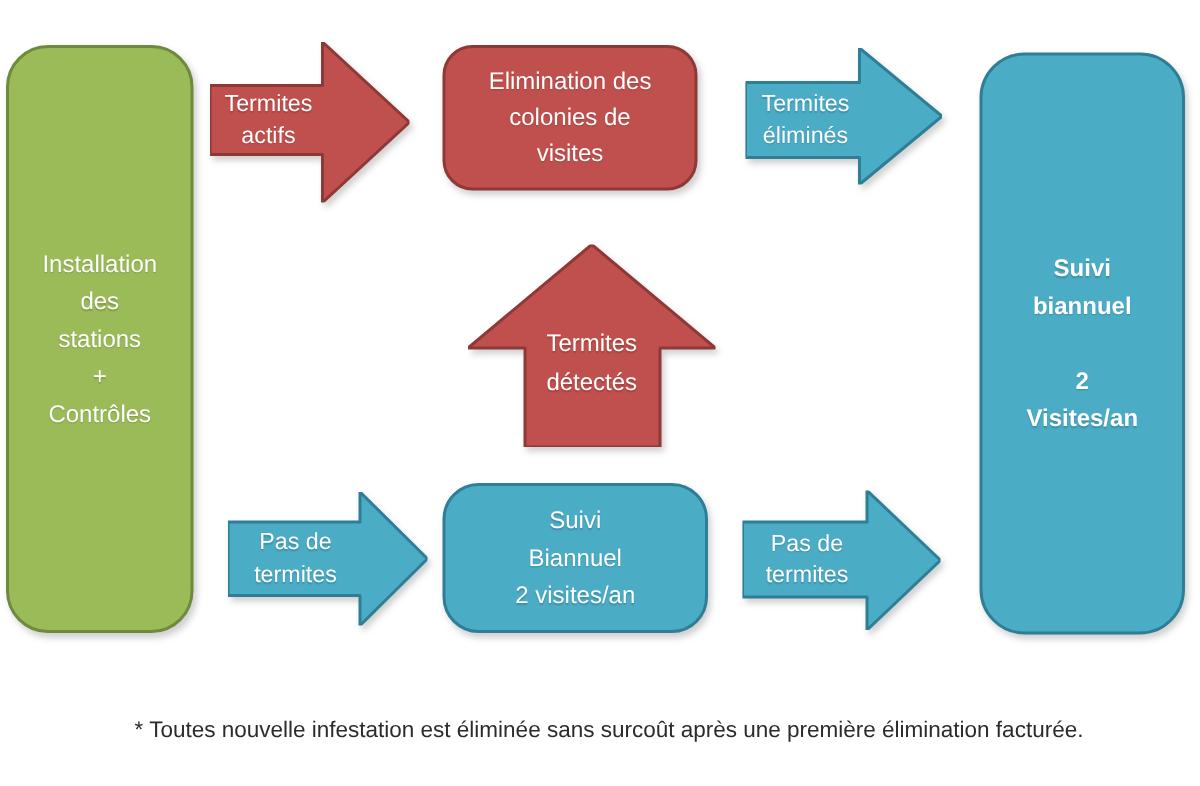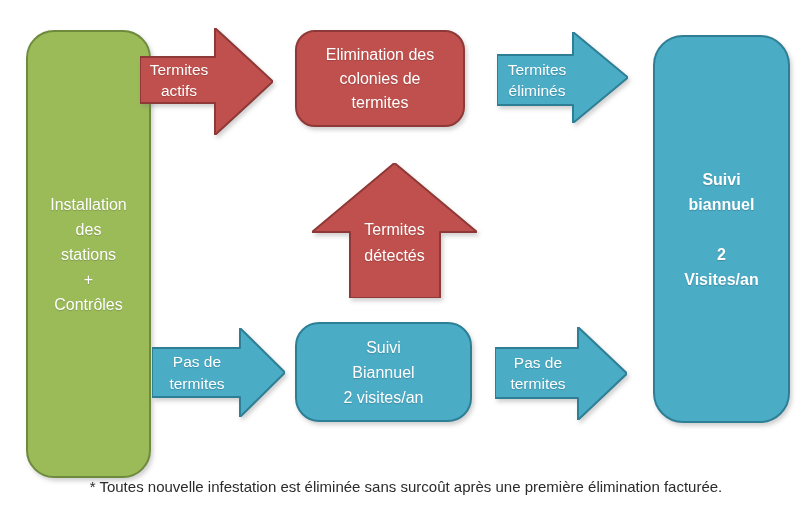--- a/index.html
+++ b/index.html
@@ -14,21 +14,21 @@
     position: absolute;
     display: flex; flex-direction: column;
     align-items: center; justify-content: center;
     color: #ffffff; text-align: center;
     box-sizing: border-box;
     white-space: pre-line;
     box-shadow: 2px 3px 4px rgba(120,120,120,0.35);
     text-shadow: 0 1px 1px rgba(0,0,0,0.18);
   }
   .node-green {
-    left: 26px; top: 30px; width: 125px; height: 448px;
+    left: 4px; top: 30px; width: 125px; height: 392px;
     background: var(--green-fill); border: 2px solid var(--green-border);
     border-radius: 28px;
     font-size: 16px; line-height: 25px;
   }
   .node-red {
     left: 295px; top: 30px; width: 170px; height: 97px;
     background: var(--red-fill); border: 2px solid var(--red-border);
     border-radius: 20px;
     font-size: 16px; line-height: 24px;
   }
@@ -97,21 +97,21 @@
     <svg width="133" height="107" viewBox="0 0 133 107">
       <polygon points="0,29 75,29 75,0 133,53.5 75,107 75,75 0,75"></polygon>
     </svg>
     <div class="arrow-label">Termites
 actifs</div>
   </div>
 
   <div class="node node-red">
     <div>Elimination des
 colonies de
-termites</div>
+visites</div>
   </div>
 
   <div class="arrow arrow-blue arrow-elimines">
     <svg width="131" height="91" viewBox="0 0 131 91">
       <polygon points="0,23 76,23 76,0 131,45.5 76,91 76,73 0,73"></polygon>
     </svg>
     <div class="arrow-label">Termites
 éliminés</div>
   </div>
 

